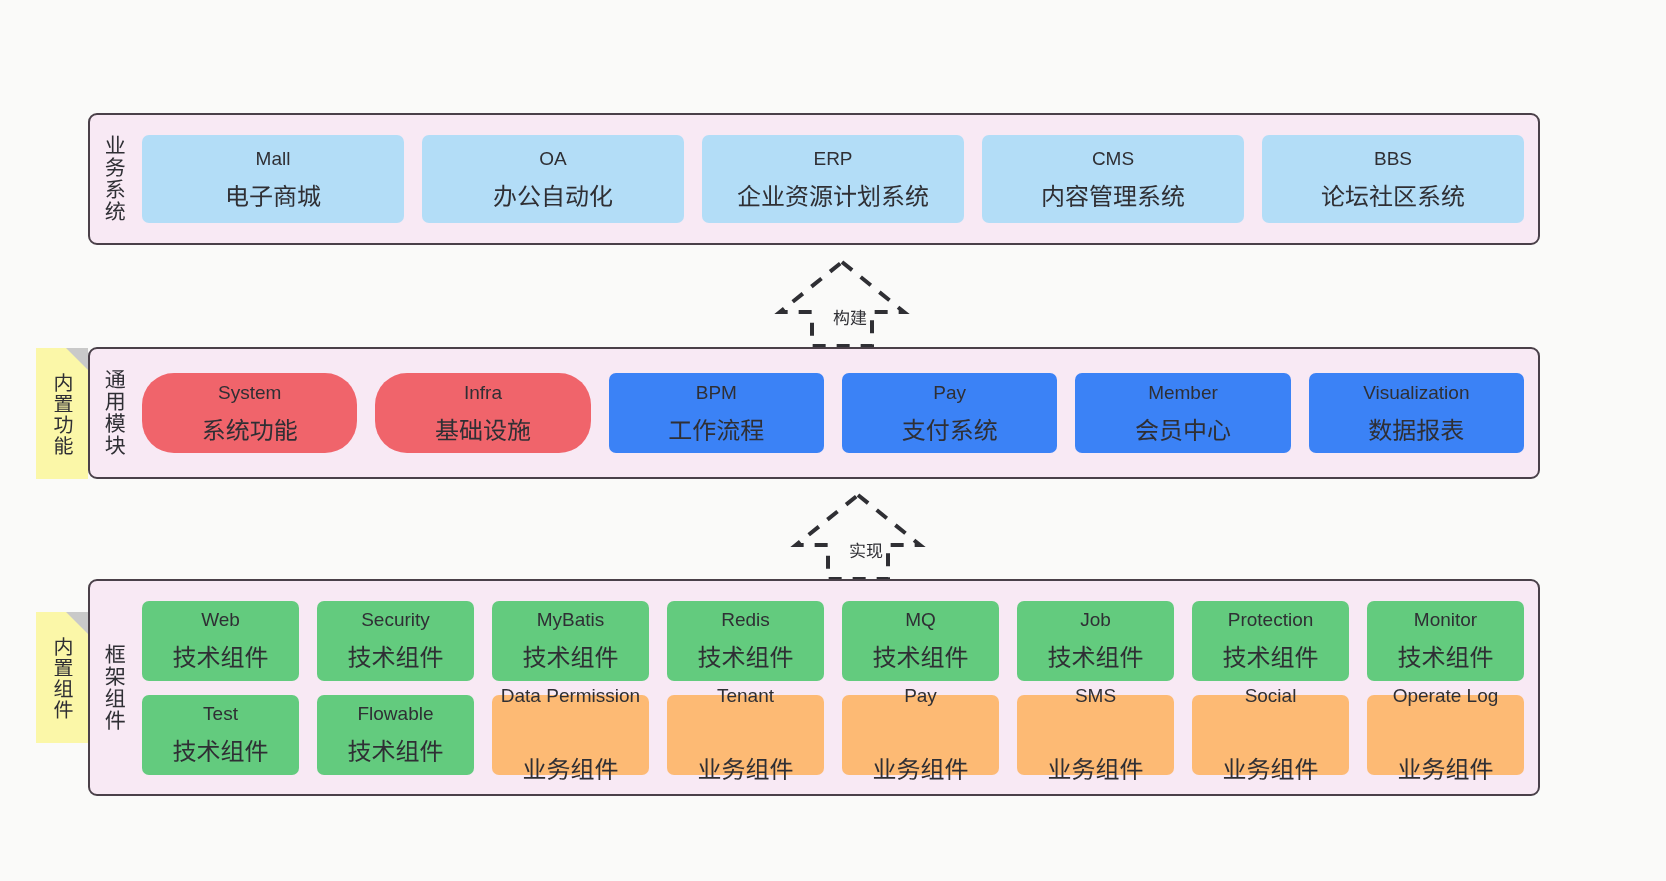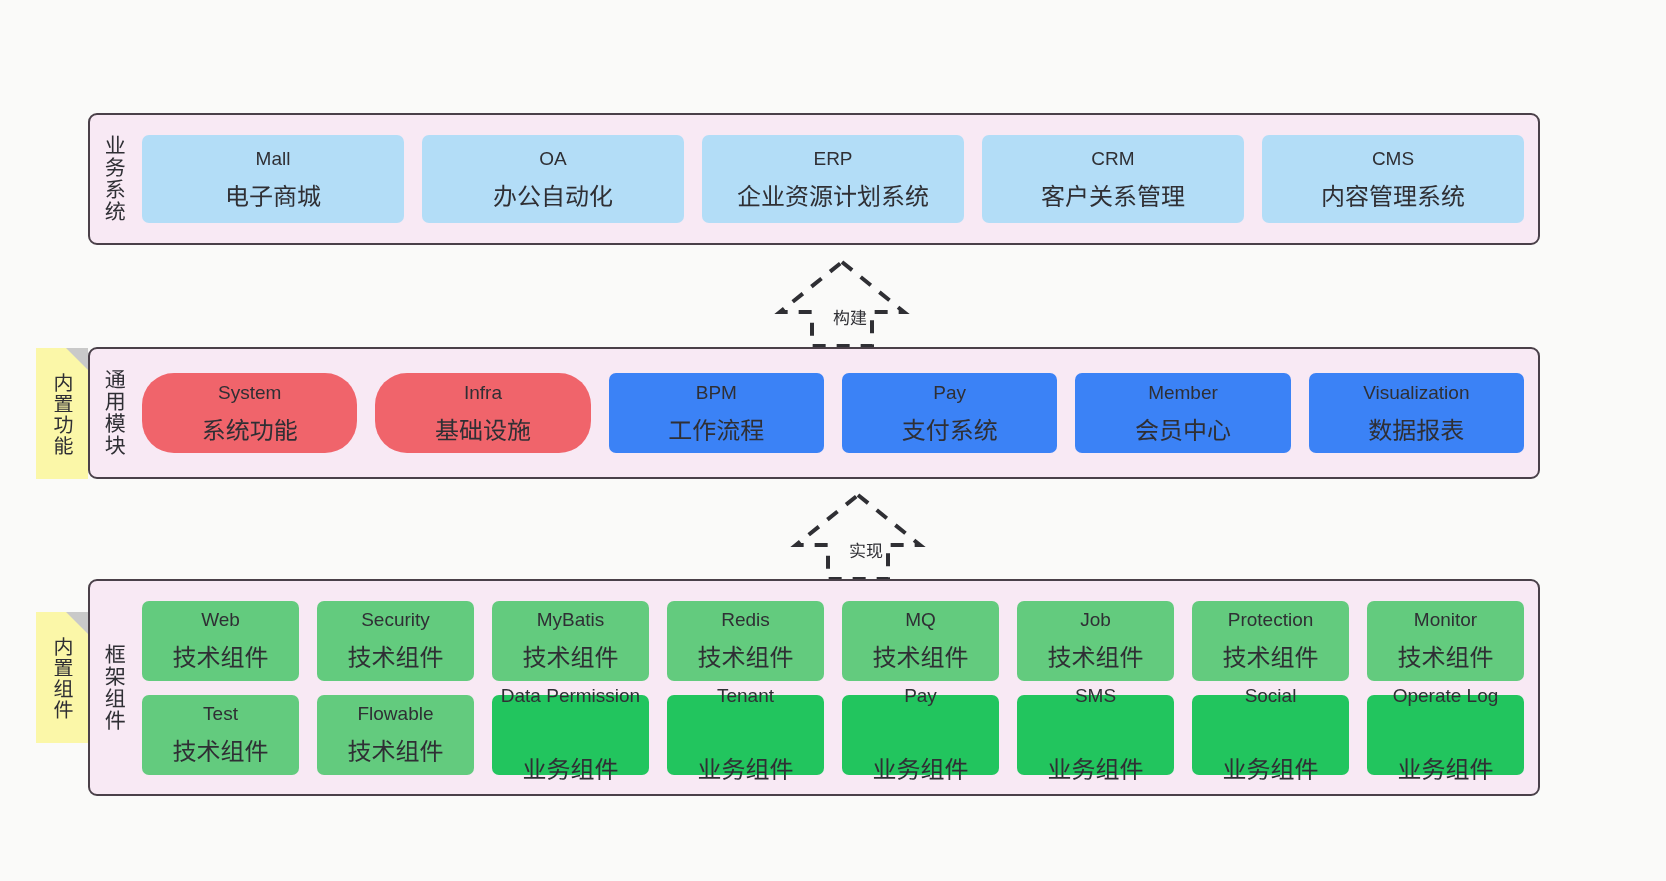--- a/index.html
+++ b/index.html
@@ -72,21 +72,21 @@
     user-select: none;
   }
   .card .c-title { font-size: 19px; }
   .card .c-sub   { font-size: 24px; margin-top: 12px; }
 
   
   .c-blue        { background: #b3ddf7; }
   .c-red         { background: #f0646b; border-radius: 32px; }
   .c-pink        { background: #3b82f6; }
   .c-green       { background: #63cb7e; }
-  .c-greenlight  { background: #22c55e; gap: 36px; }
+  .c-greenlight  { background: #fdba74; gap: 36px; }
 
   
   #layer-business  { left: 88px;  top: 113px; width: 1452px; height: 132px; }
   #layer-modules   { left: 88px;  top: 347px; width: 1452px; height: 132px; }
   #layer-framework { left: 88px;  top: 579px; width: 1452px; height: 217px; }
 
   #layer-business  .card { height: 88px; }
   #layer-modules   .card { height: 80px; }
   #layer-framework .card { height: 80px; }
 
@@ -158,26 +158,26 @@
         </div>
         <div class="card c-blue">
           <div class="c-title">OA</div>
           <div class="c-sub">办公自动化</div>
         </div>
         <div class="card c-blue">
           <div class="c-title">ERP</div>
           <div class="c-sub">企业资源计划系统</div>
         </div>
         <div class="card c-blue">
-          <div class="c-title">CRM</div>
-          <div class="c-sub">客户关系管理</div>
-        </div>
-        <div class="card c-blue">
           <div class="c-title">CMS</div>
           <div class="c-sub">内容管理系统</div>
+        </div>
+        <div class="card c-blue">
+          <div class="c-title">BBS</div>
+          <div class="c-sub">论坛社区系统</div>
         </div>
       </div>
     </div>
   </div>
 
   <div class="arrow" id="arrow-build">
     <svg width="160" height="96" viewBox="0 0 160 96">
       <path d="M 80 6 L 142 56 L 110 56 L 110 90 L 50 90 L 50 56 L 18 56 Z" fill="none" stroke="#2f2f34" stroke-width="4" stroke-dasharray="13 11" stroke-linejoin="miter"></path>
     </svg>
     <span class="arrow-label">构建</span>

